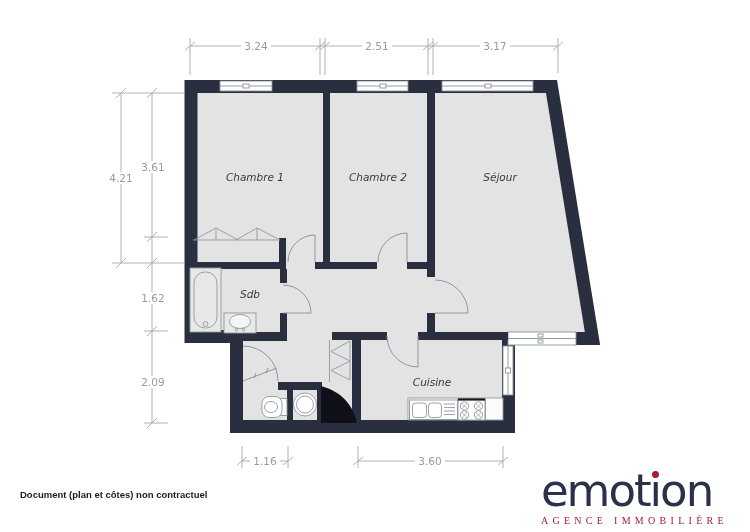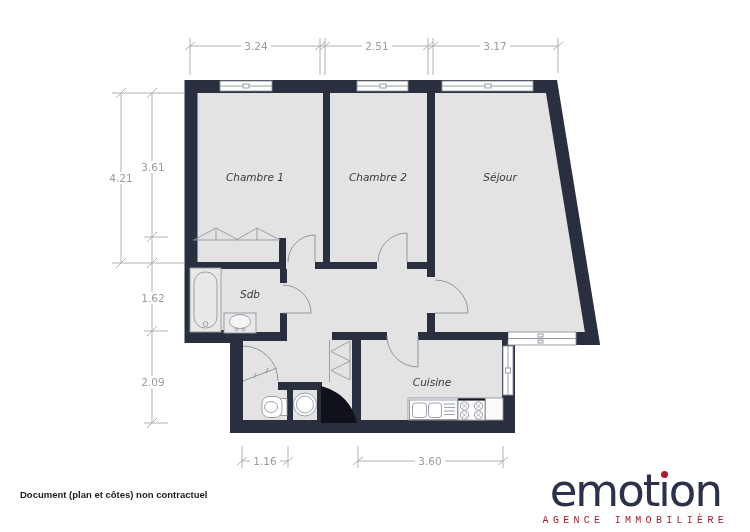--- a/index.html
+++ b/index.html
@@ -3,27 +3,27 @@
 <meta charset="utf-8">
 <style>
   html,body{margin:0;padding:0;background:#ffffff;}
   .canvas{position:relative;width:750px;height:532px;background:#ffffff;overflow:hidden;
           font-family:"DejaVu Sans",sans-serif;}
   svg text{font-family:"DejaVu Sans",sans-serif;}
   .dim-text{font-size:10.5px;fill:#9b9b9b;}
   .room-label{font-size:10.5px;font-style:italic;fill:#383838;}
   .footer{position:absolute;left:20px;bottom:32px;font-size:9.5px;font-weight:bold;color:#1c1c1c;
           font-family:"Liberation Sans",sans-serif;}
-  .logo{position:absolute;right:22px;bottom:6px;text-align:center;line-height:1;}
+  .logo{position:absolute;right:22px;bottom:6px;text-align:left;line-height:1;}
   .logo-word{font-size:45px;letter-spacing:-2px;color:#2b3148;font-family:"DejaVu Sans",sans-serif;}
   .logo-i{position:relative;display:inline-block;}
   .logo-dot{position:absolute;left:50%;top:3px;width:7px;height:7px;margin-left:-2.5px;
             border-radius:50%;background:#a81c31;}
   .logo-tagline{margin-top:3px;font-size:10px;letter-spacing:4.3px;color:#a81c31;
-                font-family:Liberation Mono, monospace;}
+                font-family:Liberation Serif, serif;}
 </style>
 </head>
 <body>
 
 <div class="canvas">
 <svg width="750" height="532" viewBox="0 0 750 532">
 
   <g>
     <path d="M 191,86.5 H 551.5 L 592.5,338.5 H 508.5 V 426.5 H 236.5 V 336.5 H 191 Z" fill="#e3e3e4" stroke="#2a2f40" stroke-width="13" stroke-linejoin="miter"></path>
   </g>

